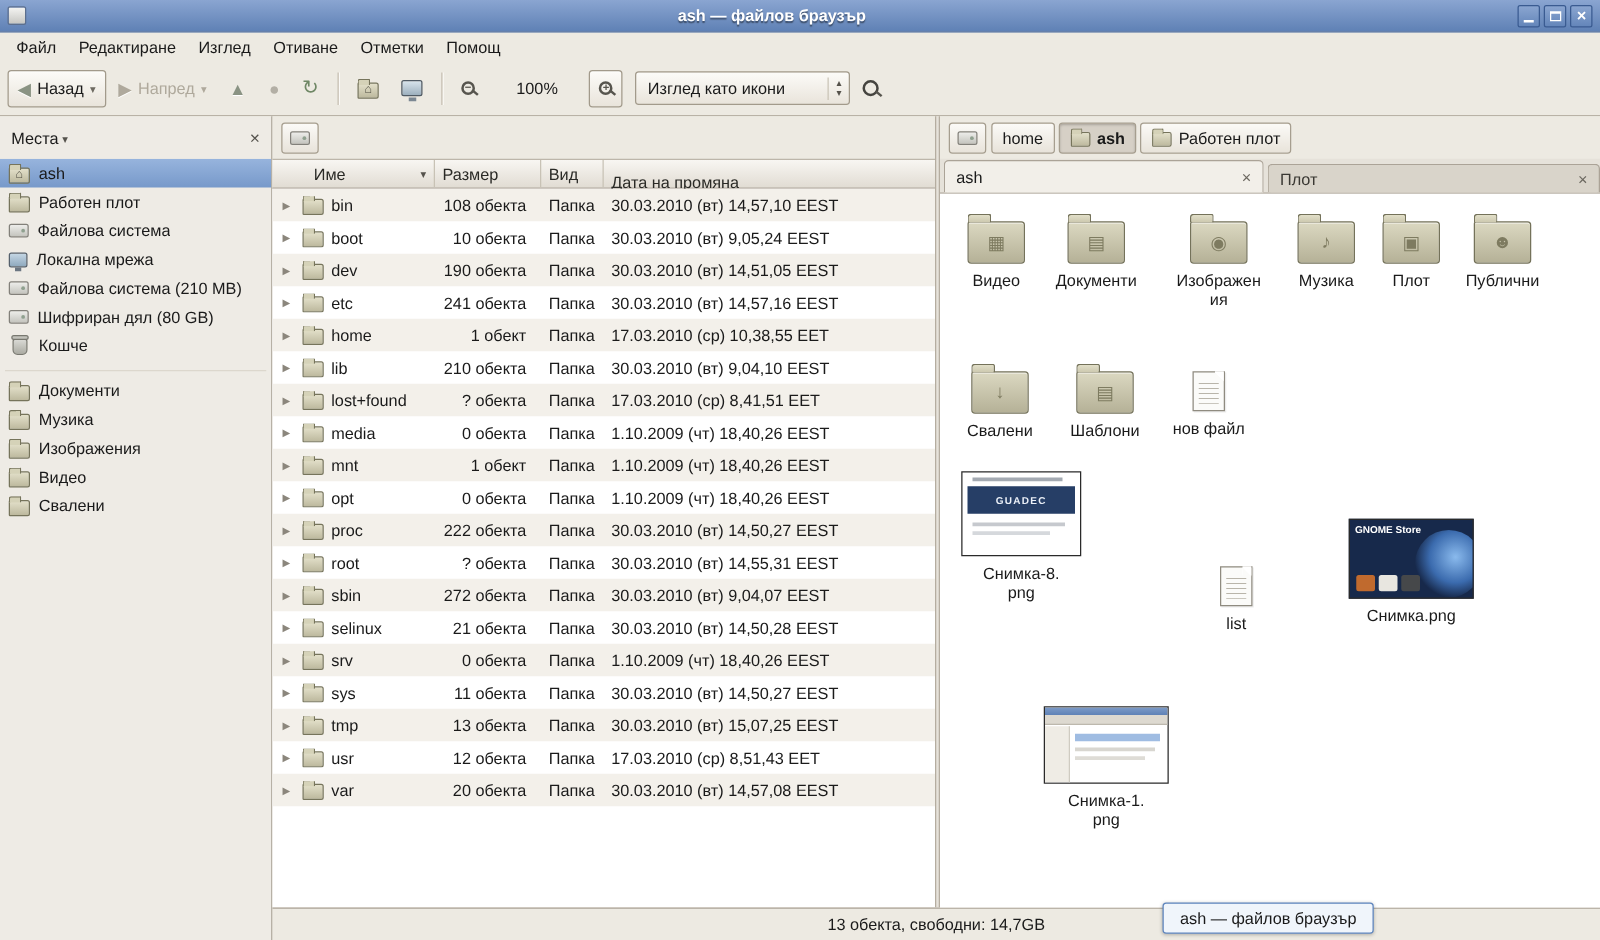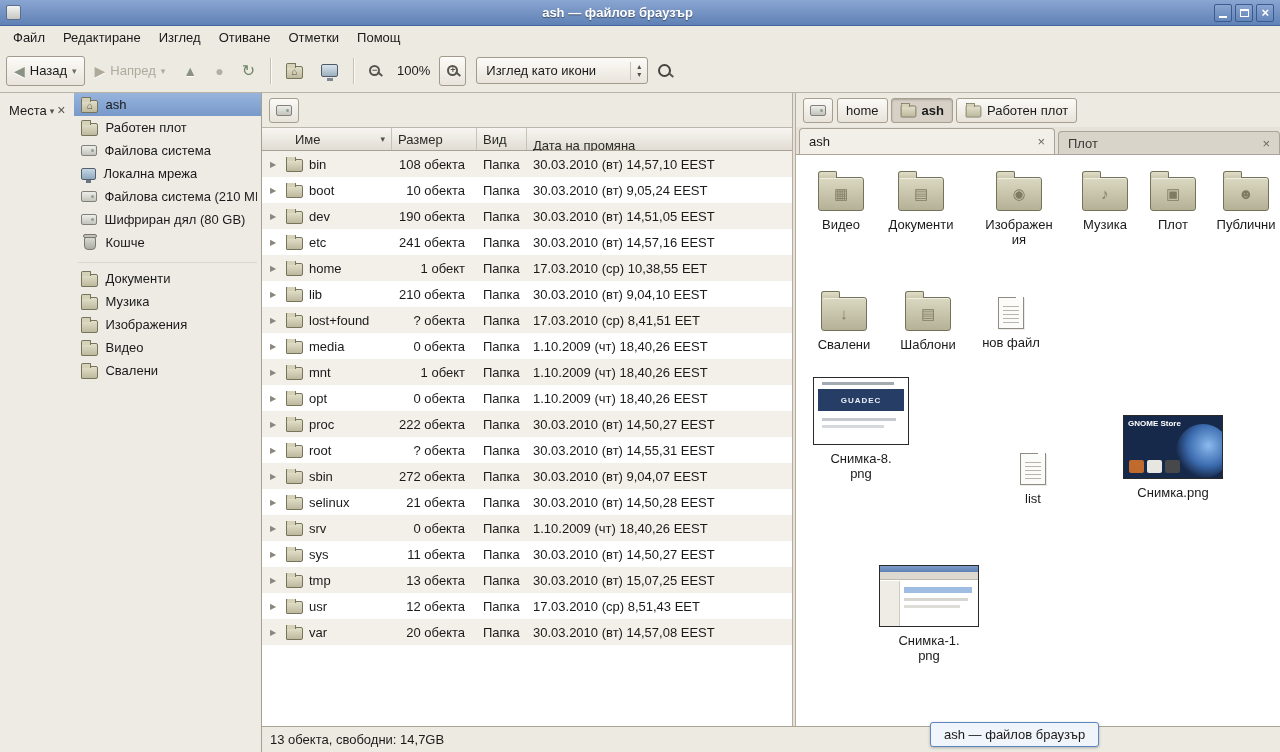--- a/index.html
+++ b/index.html
@@ -26,37 +26,37 @@
   
   .toolbar { height:44px; flex:none; display:flex; align-items:center; gap:2px; padding:0 6px; border-bottom:1px solid #B9B2A6; }
   .tb-btn { height:30px; display:flex; align-items:center; gap:5px; padding:0 7px; border-radius:3px; border:1px solid transparent; }
   .tb-btn.raised { border-color:#A29A8B; background:linear-gradient(#FCFBF8,#E9E4DB); box-shadow:inset 0 1px 0 rgba(255,255,255,.65); }
   .nav-arr { font-style:normal; font-size:14px; color:#8A9383; text-shadow:0 1px 0 #fff; line-height:1; }
   .nav-arr.dis, .disabled span, .caret.dis { color:#AFA99C; }
   .caret { font-style:normal; font-size:9px; color:#6E6A62; }
   .stop-ic { font-style:normal; font-size:14px; color:#B3AFA5; line-height:1; }
   .reload-ic { font-style:normal; font-size:16px; color:#6F8765; line-height:1; }
   .tsep { width:1px; height:26px; background:#C6BFB2; box-shadow:1px 0 0 #FBFAF7; margin:0 5px; flex:none; }
-  .zoom-label { margin:0 7px; }
+  .zoom-label { margin:0 23px; }
   .mag { width:11px; height:11px; border:2px solid #57554E; border-radius:50%; position:relative; display:inline-flex; align-items:center; justify-content:center; }
   .mag::after { content:""; position:absolute; width:6px; height:2px; background:#57554E; right:-5px; bottom:-1px; transform:rotate(40deg); }
   .mag i { font-style:normal; font-size:9px; font-weight:bold; color:#57554E; line-height:1; }
   .mag.big { width:13px; height:13px; border-color:#45443F; }
   .combo { height:27px; display:flex; align-items:center; border:1px solid #A29A8B; border-radius:3px;
     background:linear-gradient(#FCFBF8,#E9E4DB); padding:0 6px 0 9px; margin-left:8px; min-width:172px; }
   .combo-label { flex:1; }
   .combo-spin { display:flex; flex-direction:column; font-size:8px; color:#55524B; margin-left:10px;
     border-left:1px solid #C9C3B6; padding-left:6px; height:18px; justify-content:center; }
   .combo-spin i { font-style:normal; height:8px; line-height:8px; }
 
   
   .content { flex:1; display:flex; min-height:0; }
 
   
-  .sidebar { width:262px; flex:none; background:#EEEBE5; border-right:1px solid #A59E91; display:flex; flex-direction:row; }
+  .sidebar { width:218px; flex:none; background:#EEEBE5; border-right:1px solid #A59E91; display:flex; flex-direction:column; }
   .sidebar-header { height:34px; flex:none; display:flex; align-items:center; padding:0 9px; gap:3px; }
   .hdr-caret { font-style:normal; font-size:9px; color:#55534D; margin-top:2px; }
   .hdr-close { margin-left:auto; font-size:14px; color:#55534D; }
   .side-list { flex:1; overflow:hidden; }
   .side-item { height:23px; display:flex; align-items:center; gap:7px; padding:0 4px 0 7px; }
   .side-item.selected { background:linear-gradient(#97B4DD,#7799CA); }
   .side-sep { height:9px; margin:0 4px; border-bottom:1px solid #DCD7CD; margin-bottom:4px; }
   .si-icon { flex:none; }
   .si-label { white-space:nowrap; overflow:hidden; }
 
@@ -147,21 +147,21 @@
   .s3 { left:41px; background:#46484A; }
   .thumb.filemanager { background:#fff; }
   .fm-title { position:absolute; top:0; left:0; right:0; height:6px; background:linear-gradient(#7D9BC8,#5F82B6); }
   .fm-tools { position:absolute; top:6px; left:0; right:0; height:8px; background:#DDD9D0; border-bottom:1px solid #BDB8AD; }
   .fm-side { position:absolute; top:15px; left:0; bottom:0; width:20px; background:#EFECE5; border-right:1px solid #CFCBC1; }
   .fm-sel { position:absolute; top:21px; left:24px; right:6px; height:6px; background:#9FBCE2; }
   .fm-l1 { position:absolute; top:32px; left:24px; right:10px; height:3px; background:#D8D6D0; }
   .fm-l2 { position:absolute; top:39px; left:24px; right:18px; height:3px; background:#DEDCD6; }
 
   
-  .statusbar { height:26px; flex:none; border-top:1px solid #ABA397; background:#EDEAE2; display:flex; align-items:center; padding:0 8px; }
+  .statusbar { height:26px; flex:none; border-top:1px solid #ABA397; background:#EDEAE2; display:flex; align-items:center; padding:0 8px;justify-content:center; }
   .tooltip { position:absolute; left:930px; top:722px; height:25px; padding:0 13px; background:#F0F5FB; border:1px solid #5C84BE;
     border-radius:3px; display:flex; align-items:center; z-index:50; box-shadow:0 1px 3px rgba(0,0,0,.25); }
 </style>
 </head>
 <body>
 
 <div class="window">
 
   <div class="titlebar">
     <span class="win-icon"></span>

